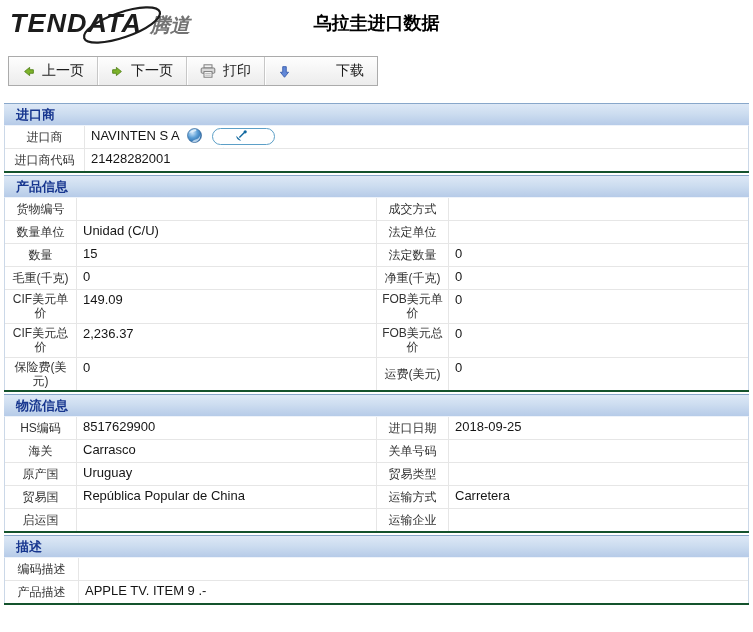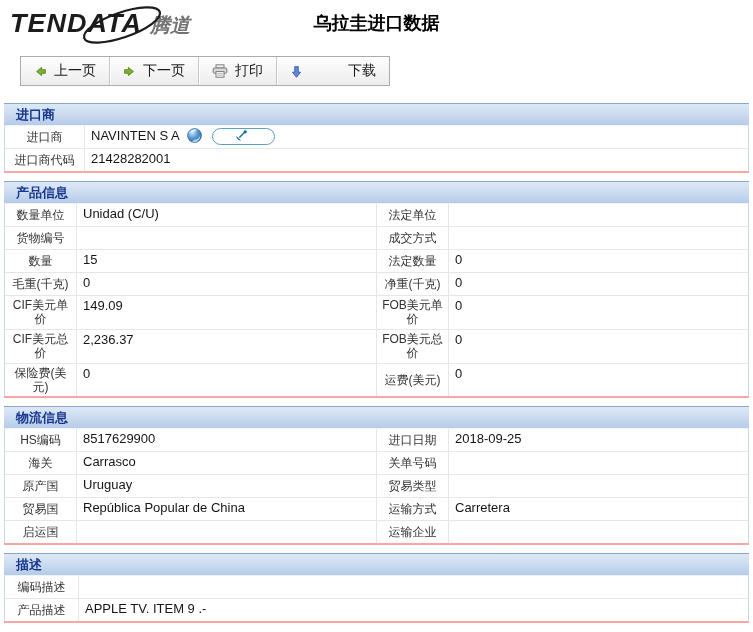--- a/index.html
+++ b/index.html
@@ -9,29 +9,29 @@
     -webkit-font-smoothing:antialiased;
   }
   
   .top{position:relative;height:56px;}
   .logo{position:absolute;left:10px;top:8px;display:flex;align-items:flex-end;white-space:nowrap;}
   .logo-en{font-style:italic;font-weight:bold;font-size:27px;letter-spacing:1px;color:#1c1c1c;transform:scaleY(.96);}
   .logo-cn{font-style:italic;font-weight:bold;font-size:20px;margin-left:8px;color:#737373;}
   .logo-swoosh{position:absolute;left:50px;top:-9px;pointer-events:none;}
   .page-title{text-align:center;padding-top:11px;font-family:"Liberation Serif",serif;font-weight:bold;font-size:18px;color:#000;}
   
-  .toolbar{margin-left:20px;display:inline-flex;height:30px;box-sizing:border-box;
+  .toolbar{margin-left:8px;display:inline-flex;height:30px;box-sizing:border-box;
     border:1px solid #ababab;background:linear-gradient(#fefefe,#ececec);}
   .tb-btn{display:flex;align-items:center;gap:7px;padding:0 13px;background:transparent;border:none;
     border-right:1px solid #c7c7c7;box-shadow:1px 0 0 #fff;font-family:inherit;font-size:14px;color:#1c1c1c;cursor:pointer;}
   .tb-btn:last-child{border-right:none;box-shadow:none;gap:45px;}
   .tb-icon{display:flex;align-items:center;}
   
   .content{margin:17px 4px 0;}
-  .section{margin-bottom:8px;border-bottom:2px solid #fca5a5;}
+  .section{margin-bottom:2px;border-bottom:2px solid #14532d;}
   .sec-header{height:22px;line-height:21px;box-sizing:border-box;padding-left:12px;
     background:linear-gradient(180deg,#dde8f6 0%,#cdddf0 45%,#b6cbe8 100%);
     border-top:1px solid #88a7ca;font-size:13px;font-weight:bold;color:#17368f;}
   .sec-table{border-left:1px solid #cbd8e8;border-right:1px solid #cbd8e8;border-top:1px solid #eef3fa;background:#fff;}
   .trow{display:flex;align-items:stretch;min-height:22px;}
   .trow + .trow{border-top:1px solid #e6e6e6;}
   .lc{flex:0 0 72px;box-sizing:border-box;display:flex;align-items:center;justify-content:center;
     text-align:center;font-size:12px;line-height:1.2;color:#333;padding:2px;border-right:1px solid #e6e6e6;}
   .section-importer .lc{flex-basis:80px;}
   .section-description .lc{flex-basis:74px;}
@@ -139,29 +139,29 @@
           <div class="vc">
             <span class="vtext">21428282001</span>
           </div>
         </div>
       </div>
     </section>
     <section class="section cols-double section-product-info">
       <div class="sec-header"><span class="sec-title">产品信息</span></div>
       <div class="sec-table">
         <div class="trow">
+          <div class="lc">货物编号</div>
+          <div class="vc vc1"></div>
+          <div class="lc">成交方式</div>
+          <div class="vc"></div>
+        </div>
+        <div class="trow">
           <div class="lc">数量单位</div>
           <div class="vc vc1">Unidad (C/U)</div>
           <div class="lc">法定单位</div>
-          <div class="vc"></div>
-        </div>
-        <div class="trow">
-          <div class="lc">货物编号</div>
-          <div class="vc vc1"></div>
-          <div class="lc">成交方式</div>
           <div class="vc"></div>
         </div>
         <div class="trow">
           <div class="lc">数量</div>
           <div class="vc vc1">15</div>
           <div class="lc">法定数量</div>
           <div class="vc">0</div>
         </div>
         <div class="trow">
           <div class="lc">毛重(千克)</div>

